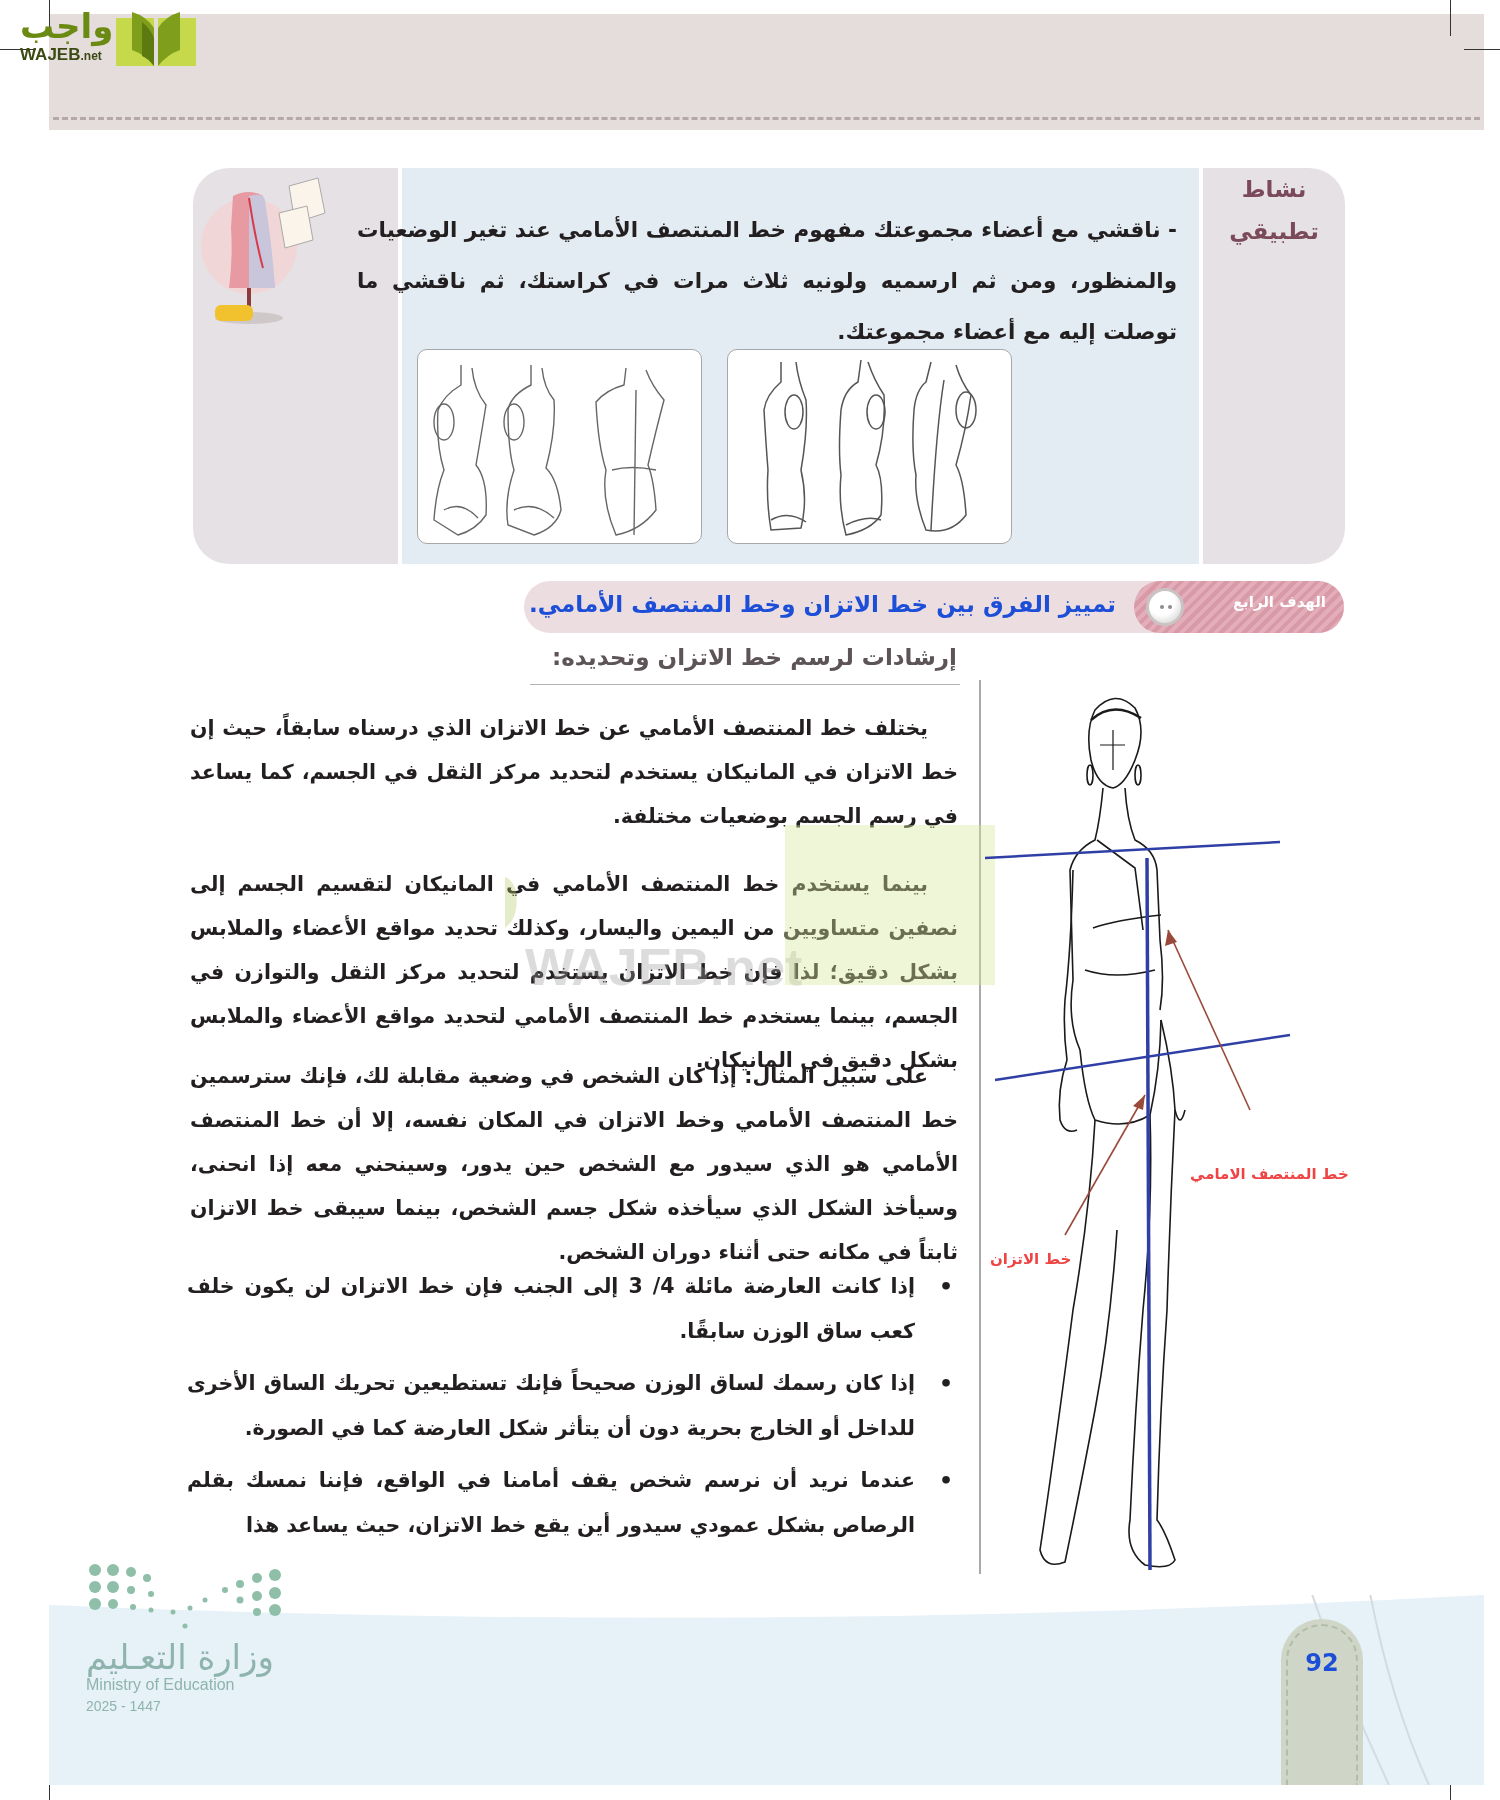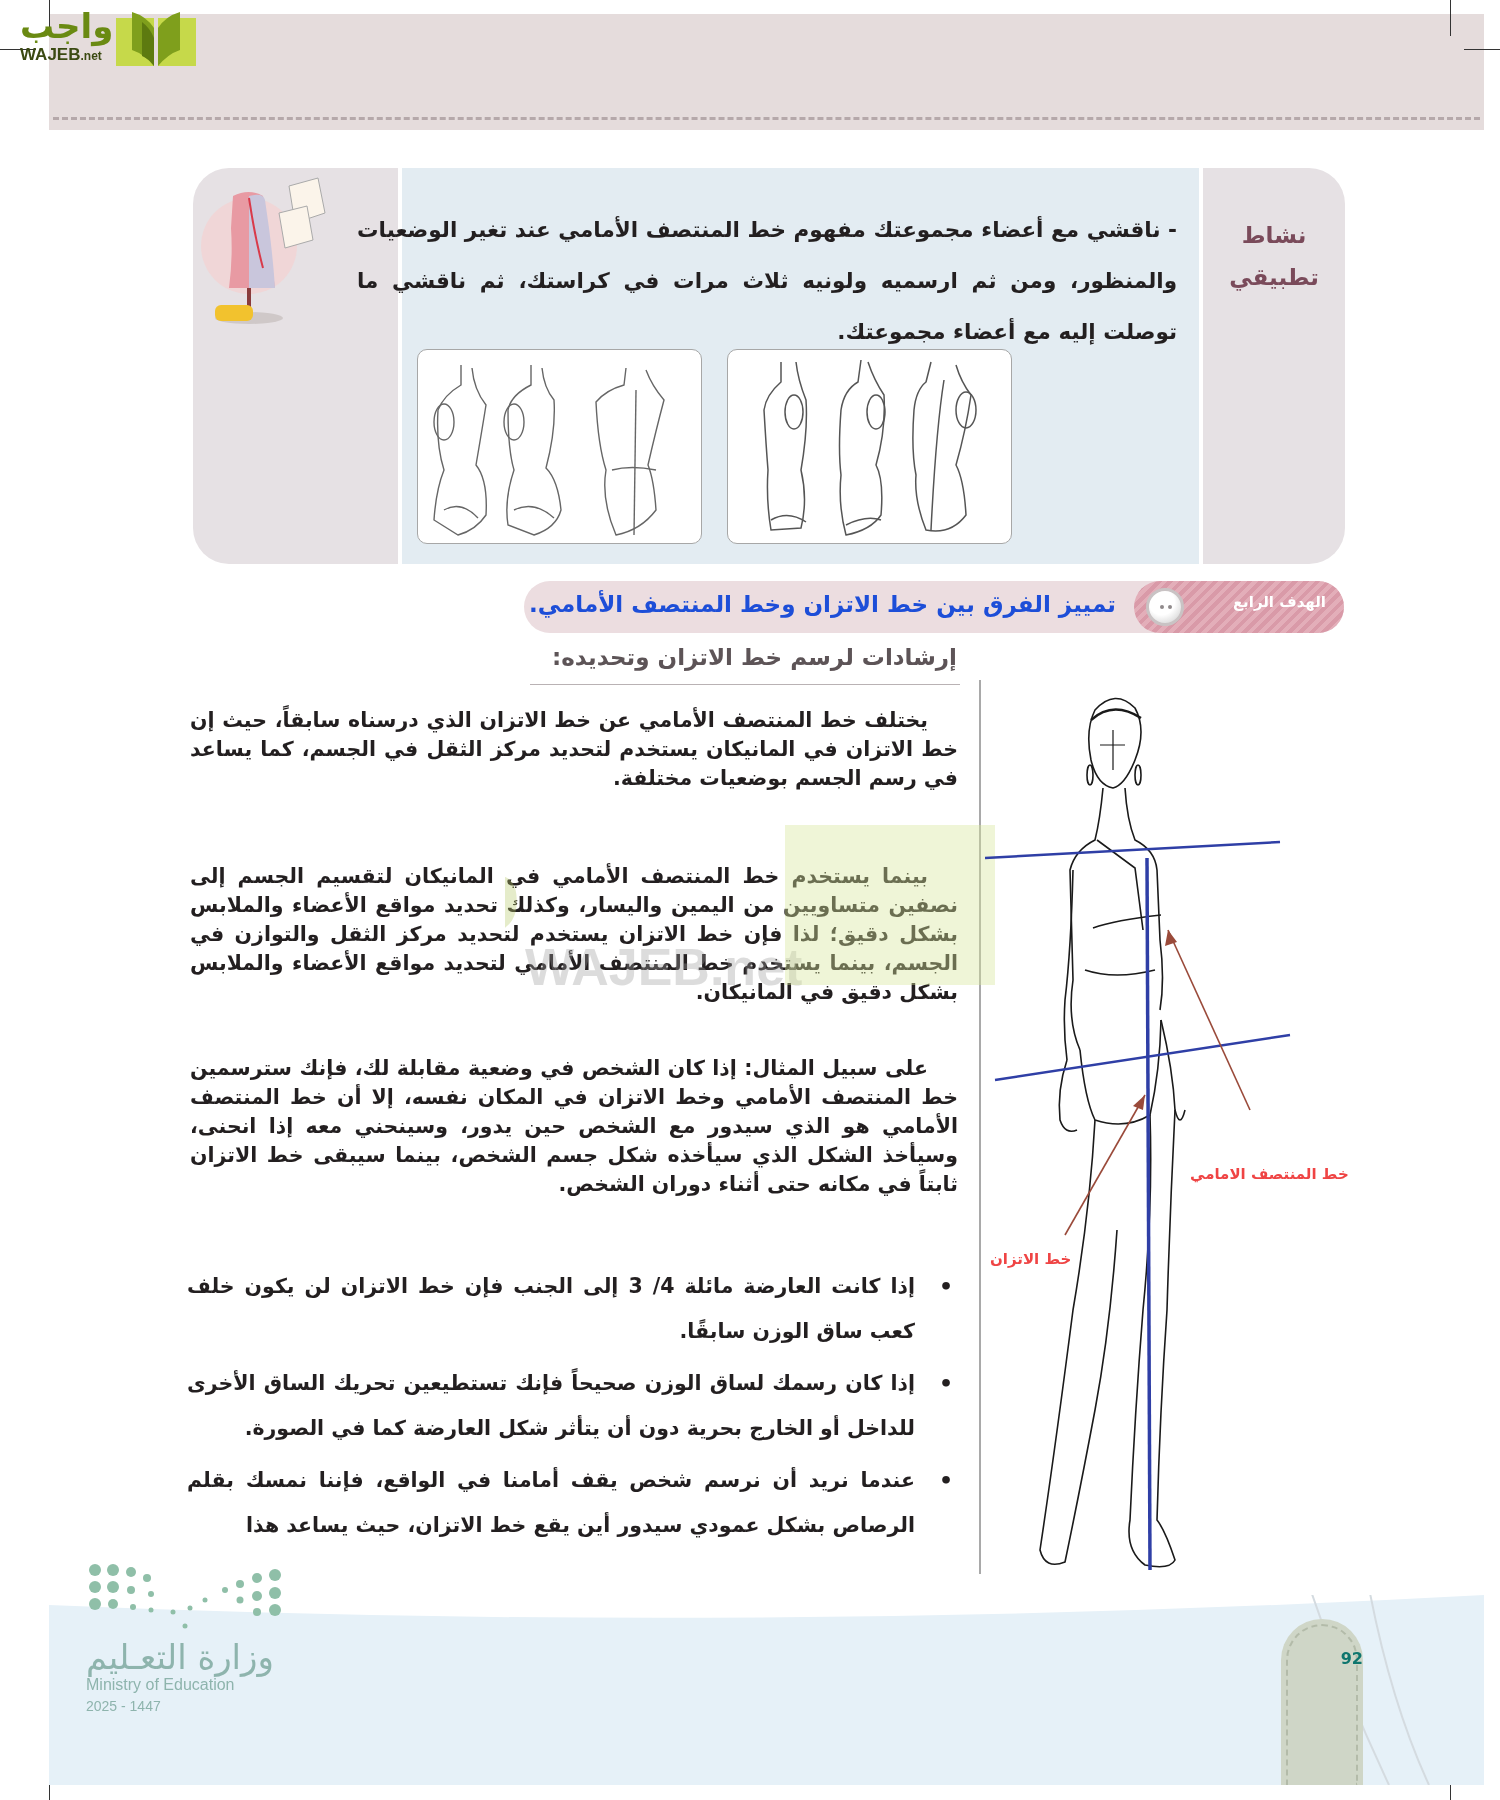--- a/index.html
+++ b/index.html
@@ -13,41 +13,41 @@
 
   
   .wajeb-logo { position: absolute; left: 8px; top: 6px; width: 185px; height: 64px; direction: ltr; }
   .wajeb-logo .ar { position: absolute; left: 12px; top: 0; font-family: "DejaVu Sans", sans-serif; font-weight: bold; font-size: 34px; color: #6a8a12; line-height: 40px; }
   .wajeb-logo .en { position: absolute; left: 12px; top: 40px; font-family: "Liberation Sans", sans-serif; font-weight: bold; font-size: 17px; color: #3b4a12; line-height: 18px; }
   .wajeb-logo .en small { font-size: 12px; }
   .wajeb-logo svg { position: absolute; left: 106px; top: 2px; }
 
   
   .activity { position: absolute; left: 193px; top: 168px; width: 1152px; height: 396px; background: #e6e1e4; border-radius: 36px; overflow: hidden; }
-  .activity .label-col { position: absolute; right: 0; top: 0; width: 142px; height: 100%; display: flex; flex-direction: column; align-items: center; padding-top: 46px; }
+  .activity .label-col { position: absolute; right: 0; top: 0; width: 142px; height: 100%; display: flex; flex-direction: column; align-items: center; }
   .activity .label-col span { font-weight: bold; font-size: 23px; color: #7a4a5a; line-height: 42px; }
   .activity .content { position: absolute; right: 142px; top: 0; width: 805px; height: 100%; background: #e3ecf2; border-left: 4px solid #ffffff; border-right: 4px solid #ffffff; }
   .activity .text { position: absolute; right: 22px; top: 36px; width: 820px; font-weight: bold; font-size: 21.5px; line-height: 51px; text-align: justify; text-align-last: right; color: #231f20; }
   .activity .pic-col { position: absolute; left: 0; top: 0; width: 142px; height: 100%; }
   .sketch-box { position: absolute; top: 181px; width: 285px; height: 195px; background: #ffffff; border: 1.5px solid #a7a7a7; border-radius: 10px; }
 
   
   .goal-bar { position: absolute; left: 524px; top: 581px; width: 820px; height: 52px; border-radius: 26px; background: #ecdde0; }
   .goal-tag { position: absolute; right: 0; top: 0; height: 52px; width: 210px; border-radius: 26px;
     background: repeating-linear-gradient(135deg, #d99aa8 0 4px, #e3aeb9 4px 8px); }
   .goal-tag span { position: absolute; right: 18px; top: 12px; font-weight: bold; font-size: 15px; color: #ffffff; }
   .button-icon { position: absolute; right: 160px; top: 7px; width: 38px; height: 38px; border-radius: 50%; background: radial-gradient(circle at 40% 35%, #ffffff 0 45%, #dcdcdc 80%); border: 3px solid #c9c3c4; }
   .button-icon i { position: absolute; top: 14px; width: 4px; height: 4px; border-radius: 50%; background: #8f8a8b; }
   .goal-text { position: absolute; right: 228px; top: 10px; font-weight: bold; font-size: 23px; color: #1d4ed8; white-space: nowrap; }
 
   .sub-heading { position: absolute; right: 543px; top: 644px; font-weight: bold; font-size: 23px; color: #5d5457; white-space: nowrap; }
   .sub-underline { position: absolute; left: 530px; top: 684px; width: 430px; border-top: 1.5px solid #b9b2b4; }
 
   
-  .body-text { position: absolute; right: 542px; width: 768px; font-weight: bold; font-size: 20.5px; line-height: 29px; text-align: justify; text-align-last: right; color: #231f20; }
+  .body-text { position: absolute; right: 542px; width: 768px; font-weight: bold; font-size: 20.5px; line-height: 44px; text-align: justify; text-align-last: right; color: #231f20; }
   .body-text.indent { text-indent: 30px; }
   .bullets { position: absolute; right: 585px; width: 728px; font-weight: bold; font-size: 20.5px; line-height: 45px; text-align: justify; text-align-last: right; }
   .bullet { position: relative; margin-bottom: 7px; }
   .bullet .dot { position: absolute; right: -38px; top: 0; font-size: 22px; }
 
   .divider-v { position: absolute; left: 979px; top: 680px; width: 2px; height: 894px; background: #a9a9a9; }
 
   
   .figure { position: absolute; left: 985px; top: 690px; width: 400px; height: 900px; }
   .fig-label { position: absolute; font-weight: bold; font-size: 15px; color: #ef4444; white-space: nowrap; }
@@ -56,21 +56,21 @@
   .watermark { position: absolute; left: 505px; top: 815px; width: 500px; height: 180px; pointer-events: none; }
 
   
   .footer-wave { position: absolute; left: 49px; top: 1595px; width: 1435px; height: 190px; }
   .moe-logo { position: absolute; left: 85px; top: 1560px; width: 220px; }
   .moe-ar { position: absolute; left: 86px; top: 1637px; font-size: 34px; color: #8eb4ad; font-family: "DejaVu Sans", sans-serif; }
   .moe-en { position: absolute; left: 86px; top: 1676px; font-size: 16px; color: #8eb4ad; font-family: "Liberation Sans", sans-serif; direction: ltr; }
   .moe-year { position: absolute; left: 86px; top: 1698px; font-size: 14px; color: #8eb4ad; font-family: "Liberation Sans", sans-serif; direction: ltr; }
   .page-tab { position: absolute; left: 1281px; top: 1619px; width: 82px; height: 166px; background: #cfd6c7; border-radius: 41px 41px 0 0; }
   .page-tab::after { content: ""; position: absolute; left: 5px; top: 5px; right: 5px; bottom: 0; border: 2px dashed #b3bba9; border-bottom: none; border-radius: 36px 36px 0 0; }
-  .page-num { position: absolute; left: 0; width: 100%; top: 30px; font-weight: bold; font-size: 16px; color: #0f766e; font-family: "DejaVu Sans", sans-serif; z-index: 2; }
+  .page-num { position: absolute; left: 0; width: 100%; top: 30px; text-align: center; font-weight: bold; font-size: 24px; color: #1d4ed8; font-family: "DejaVu Sans", sans-serif; z-index: 2; }
 </style>
 </head>
 <body>
 
 <div class="top-band">
   <div class="dash"></div>
 </div>
 <div class="crop-mark" style="left:49px;top:0;width:1px;height:36px"></div>
 <div class="crop-mark" style="left:0;top:49px;width:36px;height:1px"></div>
 <div class="crop-mark" style="left:1450px;top:0;width:1px;height:36px"></div>

